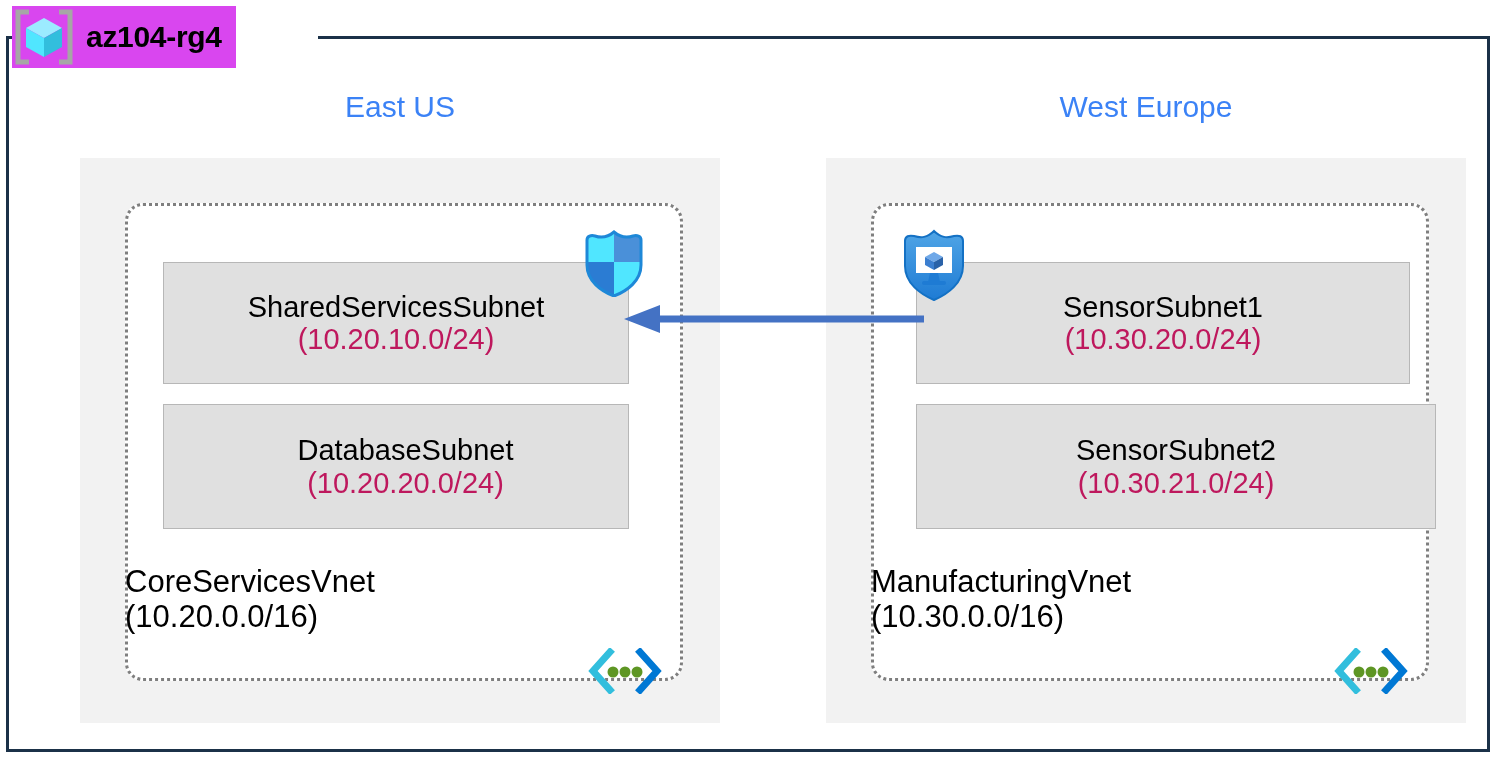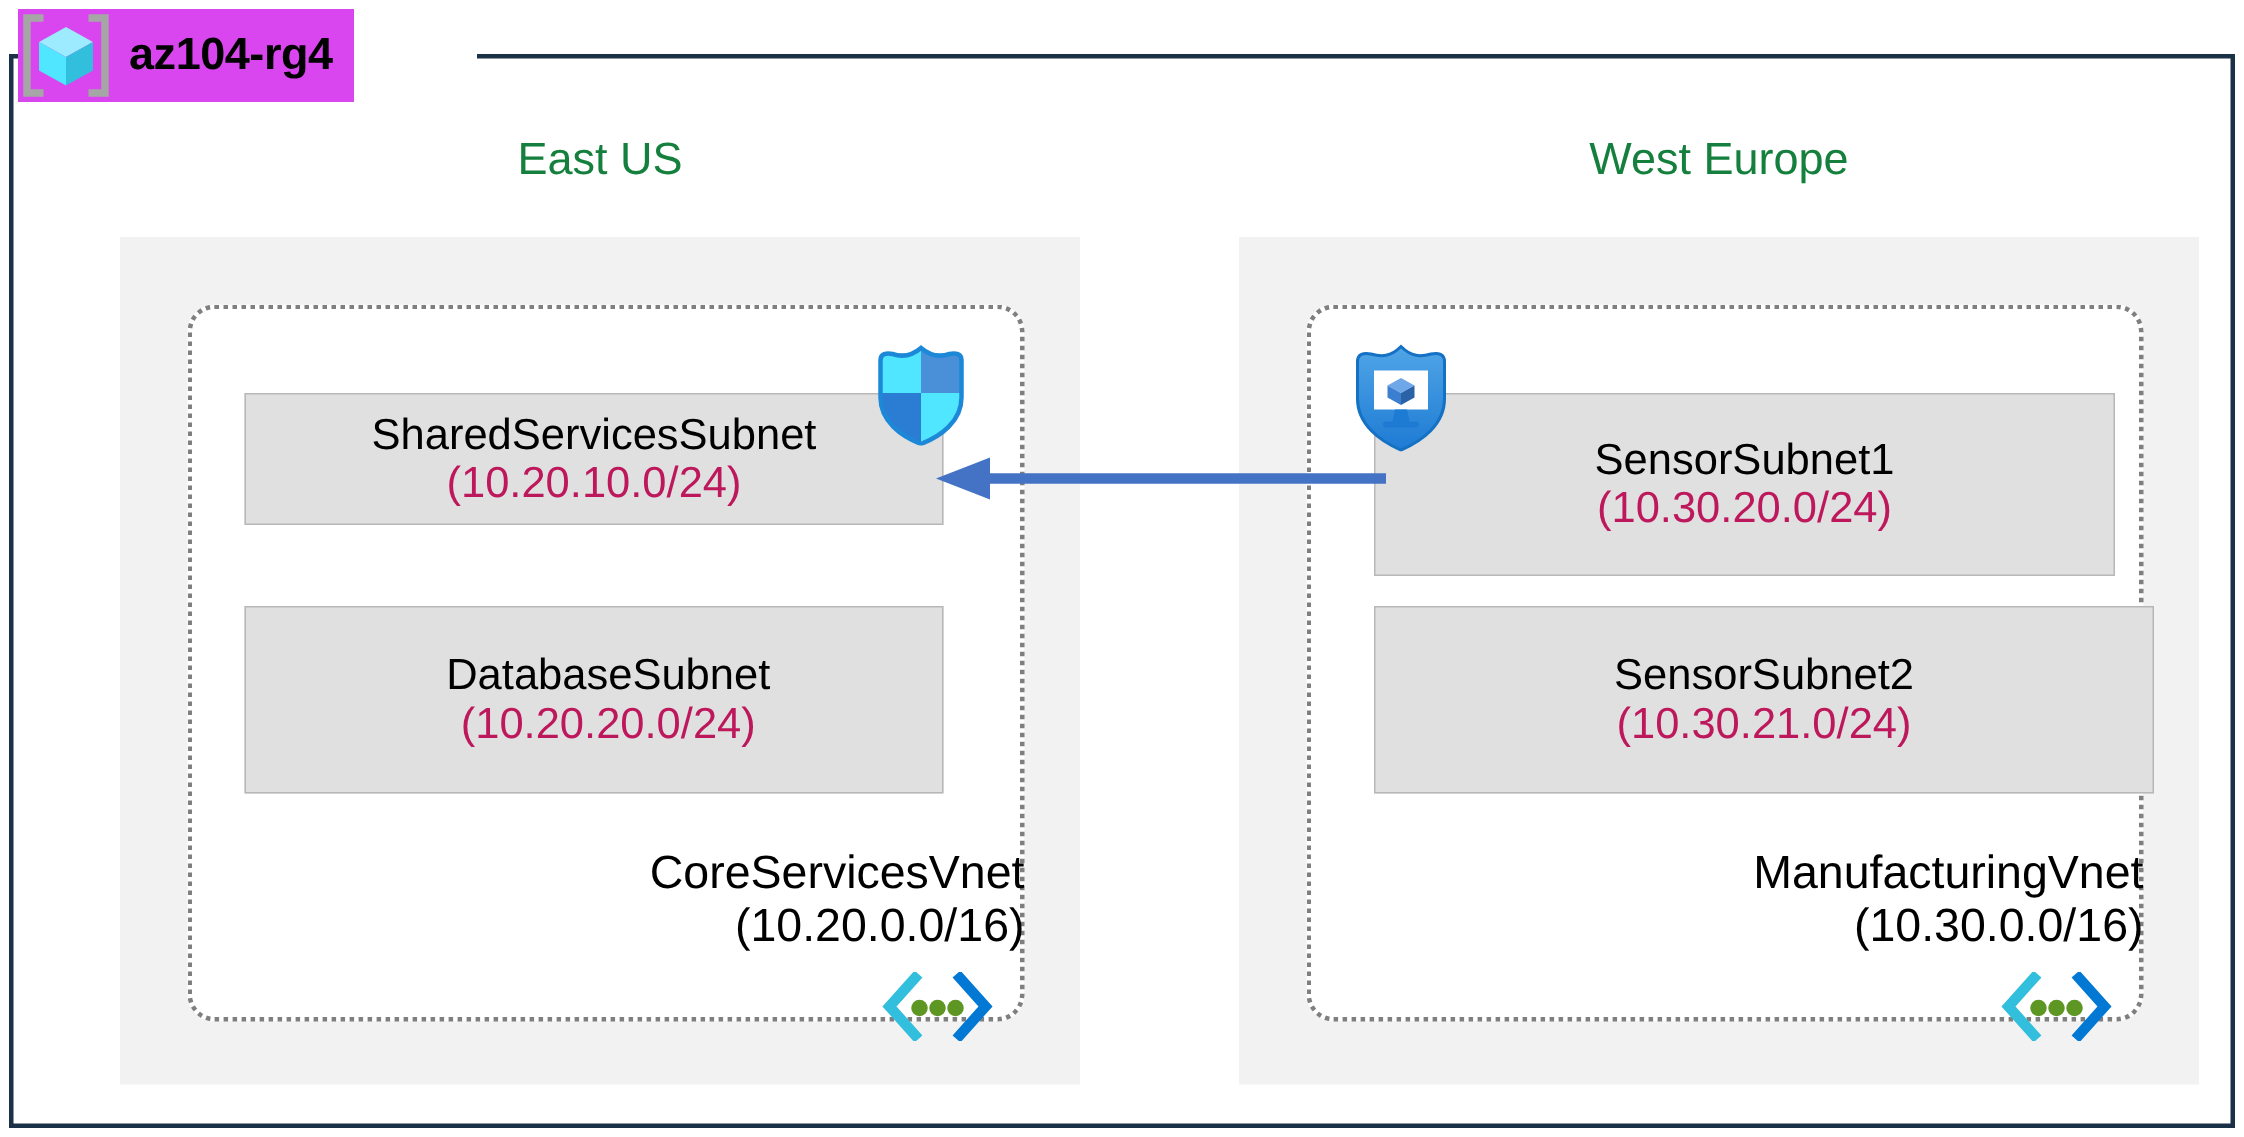--- a/index.html
+++ b/index.html
@@ -52,21 +52,21 @@
     font-weight: bold;
     color: #000000;
     letter-spacing: -0.3px;
     white-space: nowrap;
   }
 
   
   .region-label {
     position: absolute;
     font-size: 30px;
-    color: #15803d;
+    color: #3b82f6;
     text-align: center;
     white-space: nowrap;
   }
   #region-label-eastus { left: 80px; top: 90px; width: 640px; }
   #region-label-westeurope { left: 826px; top: 90px; width: 640px; }
 
   .region-box {
     position: absolute;
     background: #F2F2F2;
     top: 158px;
@@ -95,29 +95,29 @@
     display: flex;
     flex-direction: column;
     align-items: center;
     justify-content: center;
     text-align: center;
     line-height: 1.12;
   }
   .subnet-name { font-size: 29px; color: #000; white-space: nowrap; }
   .subnet-cidr { font-size: 29px; color: #be185d; white-space: nowrap; }
 
-  #subnet-shared   { left: 163px; top: 262px; width: 466px; height: 88px; text-align: center; }
+  #subnet-shared   { left: 163px; top: 262px; width: 466px; height: 122px; text-align: center; }
   #subnet-database { left: 163px; top: 404px; width: 466px; height: 125px; padding-left: 19px; }
   #subnet-sensor1  { left: 916px; top: 262px; width: 494px; height: 122px; }
   #subnet-sensor2  { left: 916px; top: 404px; width: 520px; height: 125px; }
 
   
   .vnet-caption {
     position: absolute;
-    text-align: right;
+    text-align: left;
     line-height: 1.12;
     white-space: nowrap;
   }
   .vnet-caption .vnet-name,
   .vnet-caption .vnet-cidr { font-size: 31px; color: #000; display: block; }
   #vnet-caption-core { left: 125px; top: 565px; width: 558px; }
   #vnet-caption-manufacturing { left: 871px; top: 565px; width: 558px; }
 
   
   .icon-abs { position: absolute; display: block; }

